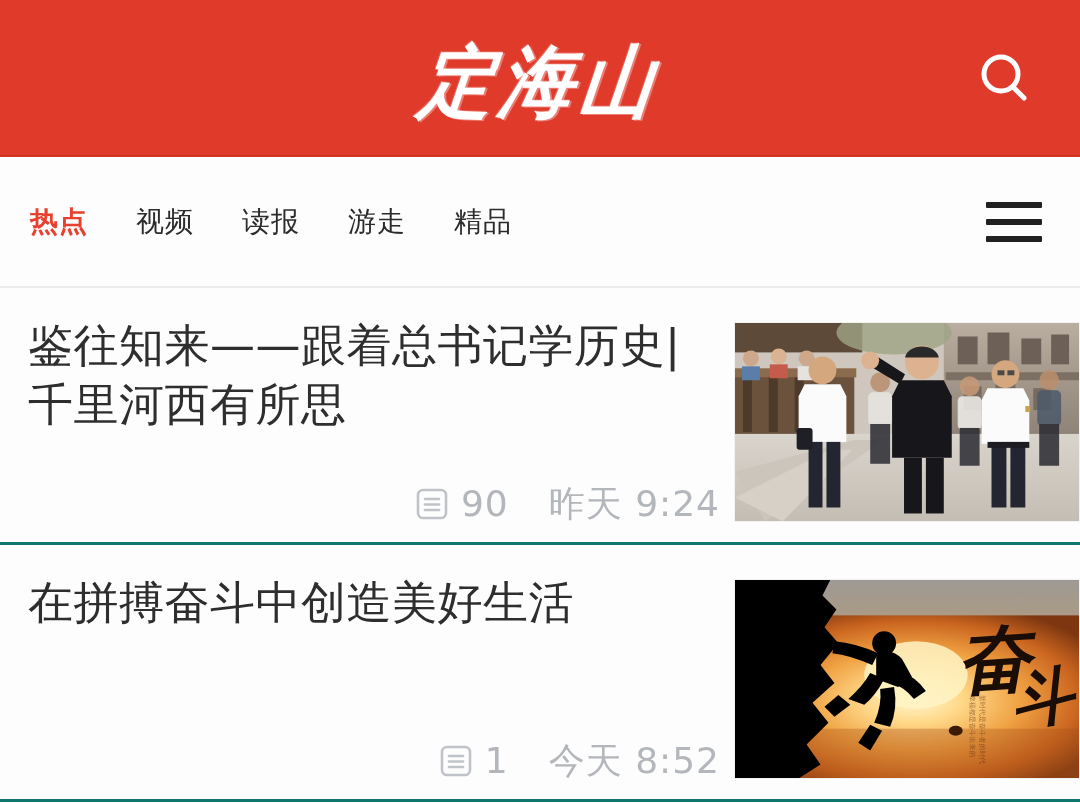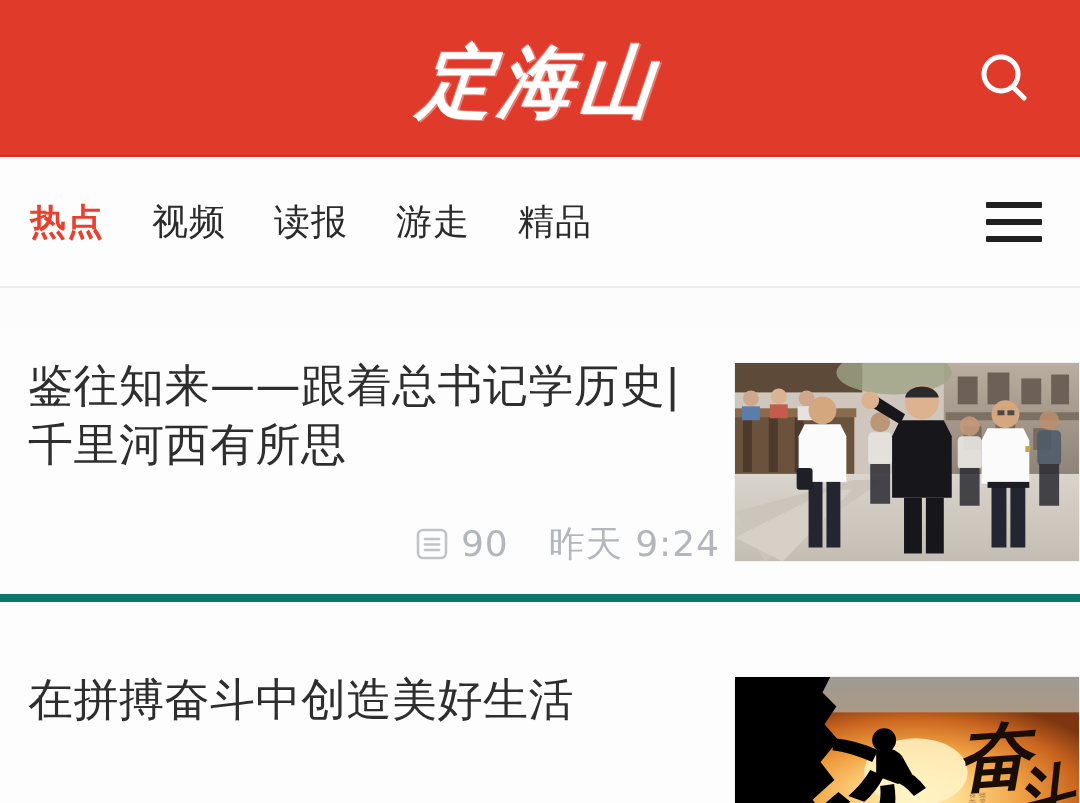--- a/index.html
+++ b/index.html
@@ -48,21 +48,21 @@
   .tabbar {
     height:131px;
     background:#fdfdfd;
     display:flex; align-items:center;
     padding:0 18px 0 28px;
     position:relative;
     border-bottom:2px solid #ececec;
   }
   .tabs { display:flex; align-items:center; gap:44px; flex:1; }
   .tab {
-    font-size:36px;
+    font-size:28px;
     color:#2b2b2b;
     letter-spacing:1px;
     line-height:1;
     background:transparent; border:0; padding:4px 2px; cursor:pointer;
     font-family:"DejaVu Sans","Liberation Sans",sans-serif;
     white-space:nowrap;
   }
   .tab.active { color:#e8402e; font-weight:600; }
   .menu-btn {
     width:84px; height:84px;
@@ -71,26 +71,25 @@
     margin-right:6px;
   }
   .menu-btn span {
     display:block; width:56px; height:6px; background:#212121; border-radius:1px;
   }
 
   
   .feed { background:#fdfdfd; }
   .card {
     display:flex;
-    padding:28px 0 32px 0;
-    border-bottom:8px solid #0f766e;
+    padding:28px 0 20px 0;
+    border-bottom:3px solid #0f766e;
     position:relative;
     cursor:pointer;
     min-height:252px;
-    margin-top:40px;
   }
   .card-body {
     flex:1;
     padding:0 14px 0 28px;
     display:flex; flex-direction:column; justify-content:space-between;
     min-width:0;
   }
   .card-title {
     font-size:45px;
     line-height:1.32;
@@ -263,20 +262,21 @@
         <div class="card-meta">
           <span class="meta-icon">
             <svg width="34" height="34" viewBox="0 0 34 34">
               <rect x="3" y="3" width="28" height="28" rx="5" ry="5" fill="none" stroke="#c0c3c7" stroke-width="2.6"></rect>
               <line x1="10" y1="12" x2="24" y2="12" stroke="#c0c3c7" stroke-width="2.6" stroke-linecap="round"></line>
               <line x1="10" y1="17.5" x2="24" y2="17.5" stroke="#c0c3c7" stroke-width="2.6" stroke-linecap="round"></line>
               <line x1="10" y1="23" x2="24" y2="23" stroke="#c0c3c7" stroke-width="2.6" stroke-linecap="round"></line>
             </svg>
           </span>
           <span class="meta-count">1</span>
+          <span class="meta-time">今天 8:52</span>
         </div>
       </div>
 
       <div class="thumb">
         <svg viewBox="0 0 346 200" preserveAspectRatio="xMidYMid slice">
           <defs>
             <radialGradient id="sun2" cx="0.52" cy="0.52" r="0.62">
               <stop offset="0%" stop-color="#fff6cf"></stop>
               <stop offset="22%" stop-color="#ffd98a"></stop>
               <stop offset="50%" stop-color="#f0a243"></stop>

